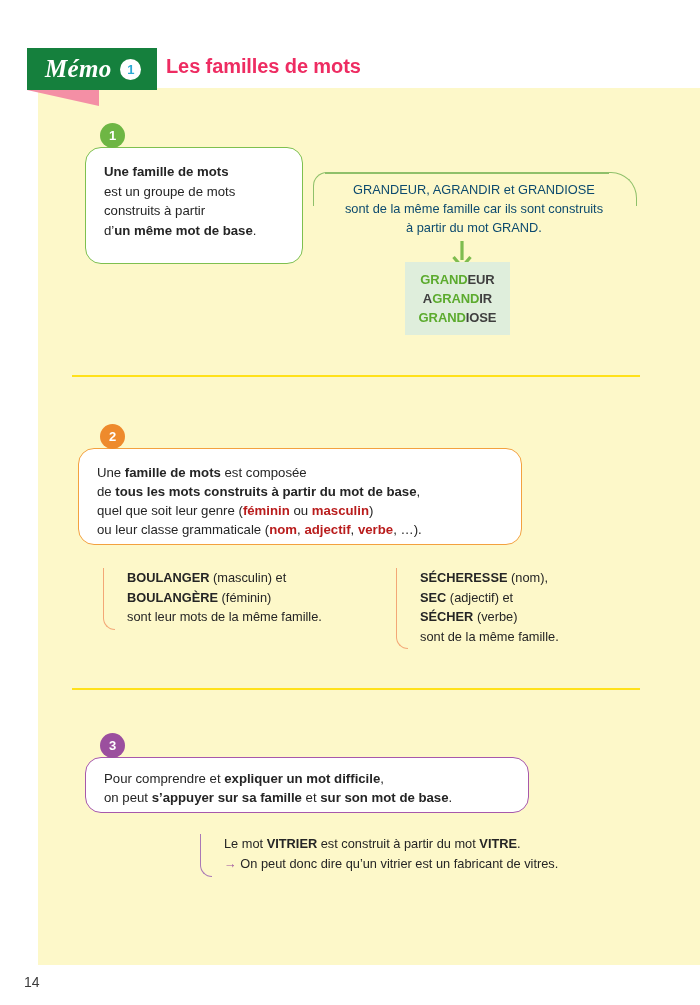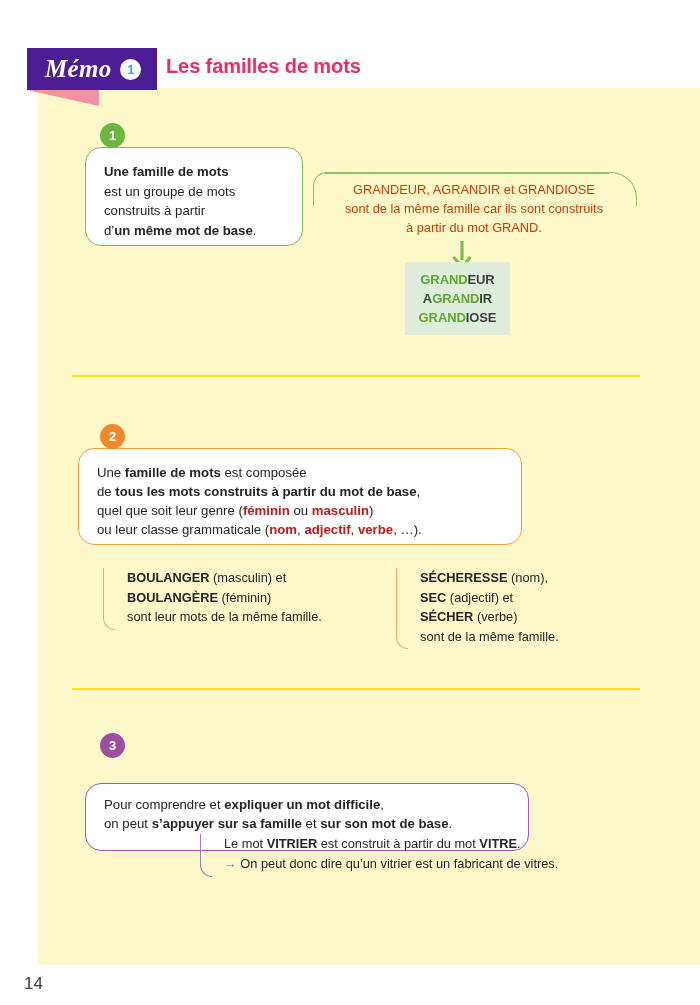--- a/index.html
+++ b/index.html
@@ -22,21 +22,21 @@
     height: 877px;
     background: #fdf8c9;
   }
 
   
   .memo-tab {
     position: absolute;
     left: 27px;
     top: 48px;
     height: 42px;
-    background: #4c1d95;
+    background: #15803d;
     display: flex;
     align-items: center;
     padding: 0 16px 0 18px;
     gap: 9px;
     z-index: 5;
   }
   .memo-word {
     font-family: "Liberation Serif", serif;
     font-style: italic;
     font-weight: bold;
@@ -94,21 +94,21 @@
     font-size: 13px;
     font-weight: bold;
     display: flex; align-items: center; justify-content: center;
     line-height: 1;
     z-index: 6;
   }
 
   
   .badge-1 { left: 100px; top: 123px; background: #6eb644; }
   .box-1 {
-    left: 85px; top: 147px; width: 218px; height: 99px;
+    left: 85px; top: 147px; width: 218px; height: 117px;
     border-color: #7ec04f;
   }
   .box-1 p { line-height: 19.5px; }
 
   .s1-right {
     position: absolute;
     left: 313px; top: 172px; width: 324px; height: 66px;
   }
   .s1-bracket-top {
     position: absolute; left: 12px; top: 0; right: 28px;
@@ -124,21 +124,21 @@
     position: absolute; left: 0; top: 0; width: 14px; height: 34px;
     border-top: 1.6px solid #8fc06a;
     border-left: 1.6px solid #8fc06a;
     border-top-left-radius: 14px;
   }
   .s1-text {
     position: absolute; left: 14px; top: 8px; right: 16px;
     text-align: center;
     font-size: 12.8px;
     line-height: 19px;
-    color: #c2410c;
+    color: #0c4a6e;
   }
 
   .s1-arrow {
     position: absolute;
     left: 450px; top: 240px;
     width: 24px; height: 28px;
   }
 
   .green-box {
     position: absolute;
@@ -195,35 +195,34 @@
   .ex-text b { font-weight: bold; }
 
   .ex-2a { left: 103px; top: 568px; width: 270px; }
   .ex-2a .ex-bracket { height: 62px; }
   .ex-2b { left: 396px; top: 568px; width: 240px; }
   .ex-2b .ex-bracket { height: 81px; }
 
   
   .badge-3 { left: 100px; top: 733px; background: #9b4f9e; }
   .box-3 {
-    left: 85px; top: 757px; width: 444px; height: 68px;
+    left: 85px; top: 757px; width: 444px; height: 56px;
     border-color: #a758ab;
     padding-top: 11px;
-    margin-top: 26px;
   }
 
   .ex-3 { left: 200px; top: 834px; width: 420px; }
   .ex-3 .ex-bracket { height: 43px; }
   .arrow-glyph { color: #9b4f9e; font-weight: normal; }
 
   
   .page-num {
     position: absolute;
     left: 24px; top: 974px;
-    font-size: 17px;
+    font-size: 14px;
     color: #3b3b3b;
   }
 </style>
 </head>
 <body>
 
 <div class="page-panel"></div>
 
 <div class="tab-fold"></div>
 <div class="memo-tab">

